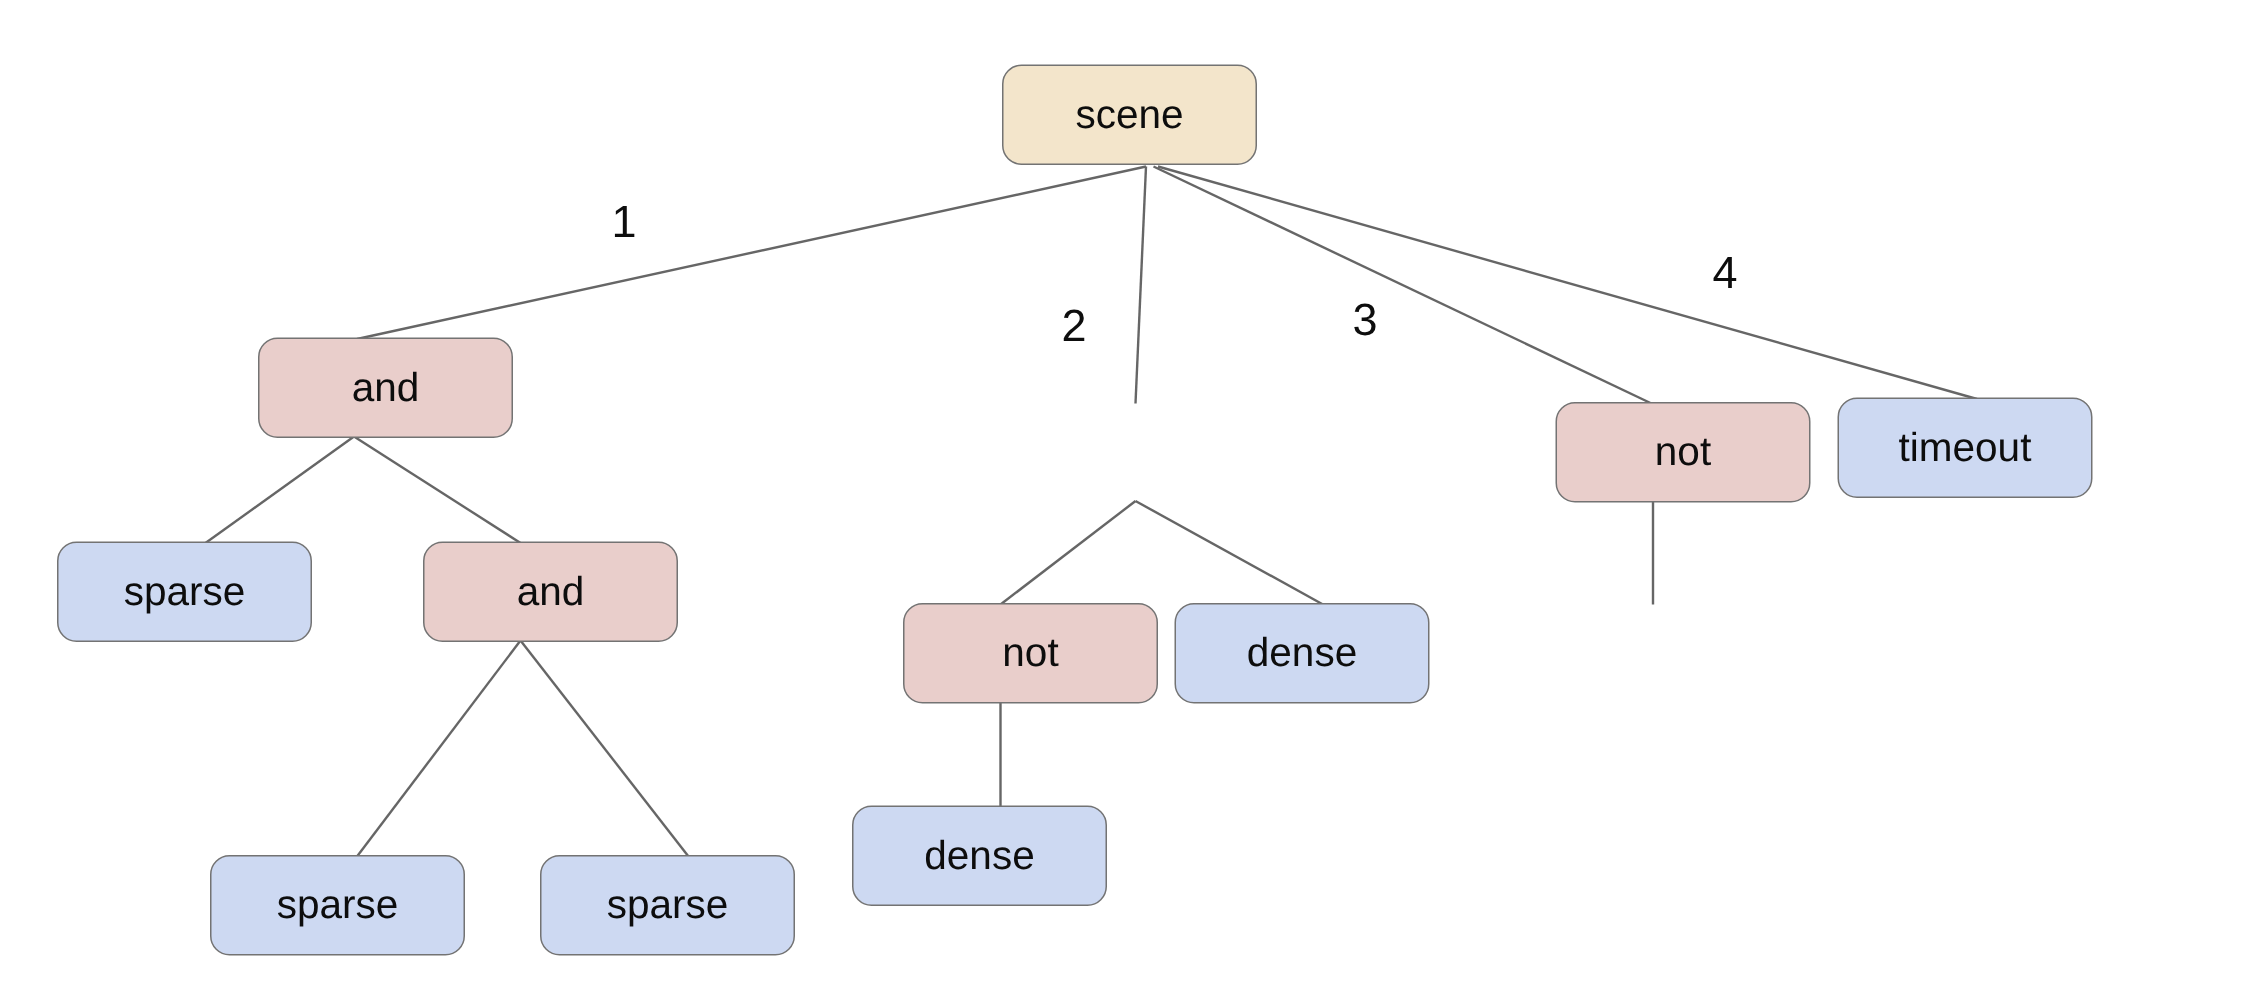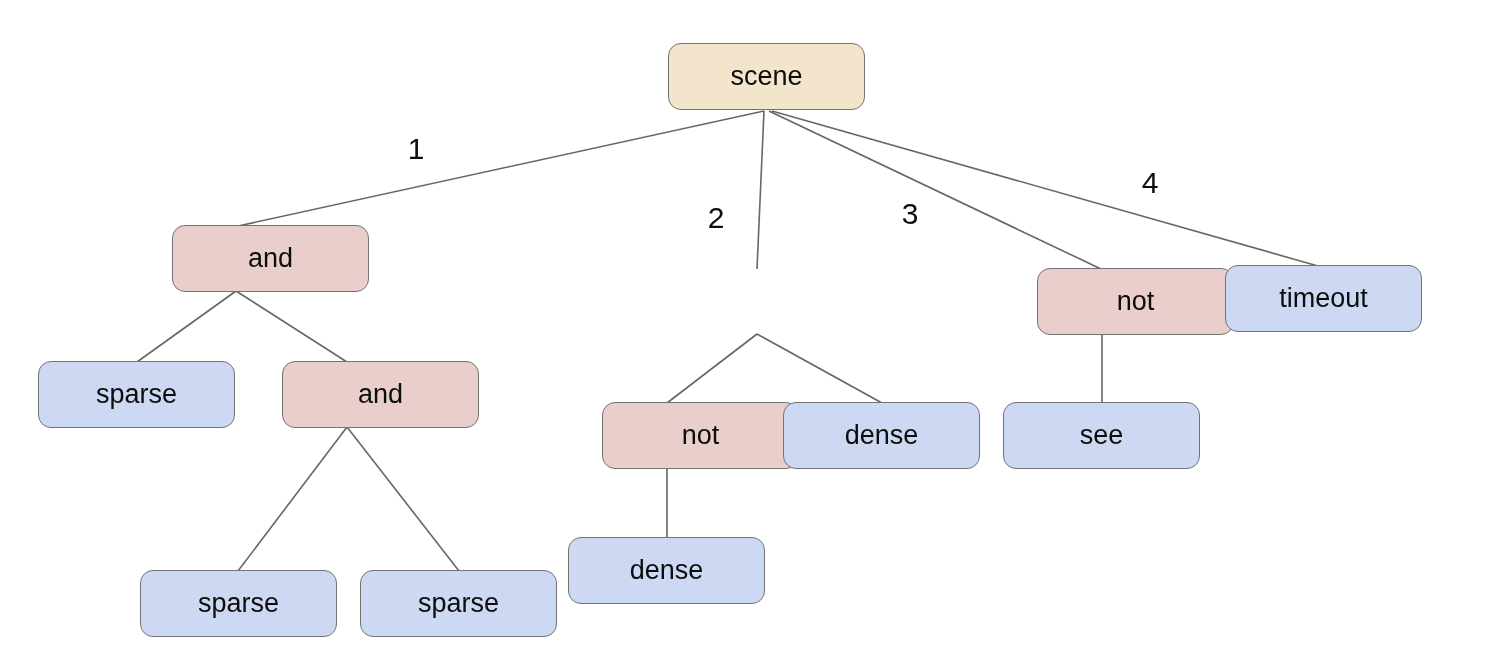--- a/index.html
+++ b/index.html
@@ -12,21 +12,21 @@
     --bg:#ffffff;
   }
   *{margin:0;padding:0;box-sizing:border-box;}
   html,body{width:1495px;height:662px;background:var(--bg);overflow:hidden;}
   body{font-family:"Liberation Sans", sans-serif;color:var(--text);}
   .canvas{position:relative;width:1495px;height:662px;background:var(--bg);}
   svg.edges{position:absolute;left:0;top:0;width:1495px;height:662px;}
   svg.edges line{stroke:var(--edge);stroke-width:1.6;}
   .node{
     position:absolute;
-    width:197px;height:67px;
+    width:170px;height:67px;
     border:1.8px solid var(--node-border);
     border-radius:13px;
     display:flex;align-items:center;justify-content:center;
     font-size:27px;
     color:var(--text);
     background:#fff;
     cursor:default;
     user-select:none;
   }
   .node.root{background:var(--root-fill);}
@@ -80,21 +80,20 @@
   </svg>
 
   <div class="node root" id="n-scene">scene</div>
   <div class="node operator" id="n-and1">and</div>
   <div class="node operator" id="n-not1">not</div>
   <div class="node leaf" id="n-timeout">timeout</div>
   <div class="node leaf" id="n-sparse1">sparse</div>
   <div class="node operator" id="n-and2">and</div>
   <div class="node operator" id="n-not2">not</div>
   <div class="node leaf" id="n-dense1">dense</div>
-  <div class="node leaf" id="n-see">see</div>
   <div class="node leaf" id="n-sparse2">sparse</div>
   <div class="node leaf" id="n-sparse3">sparse</div>
   <div class="node leaf" id="n-dense2">dense</div>
 
   <div class="edge-label" id="el-1">1</div>
   <div class="edge-label" id="el-2">2</div>
   <div class="edge-label" id="el-3">3</div>
   <div class="edge-label" id="el-4">4</div>
 
 </div>

